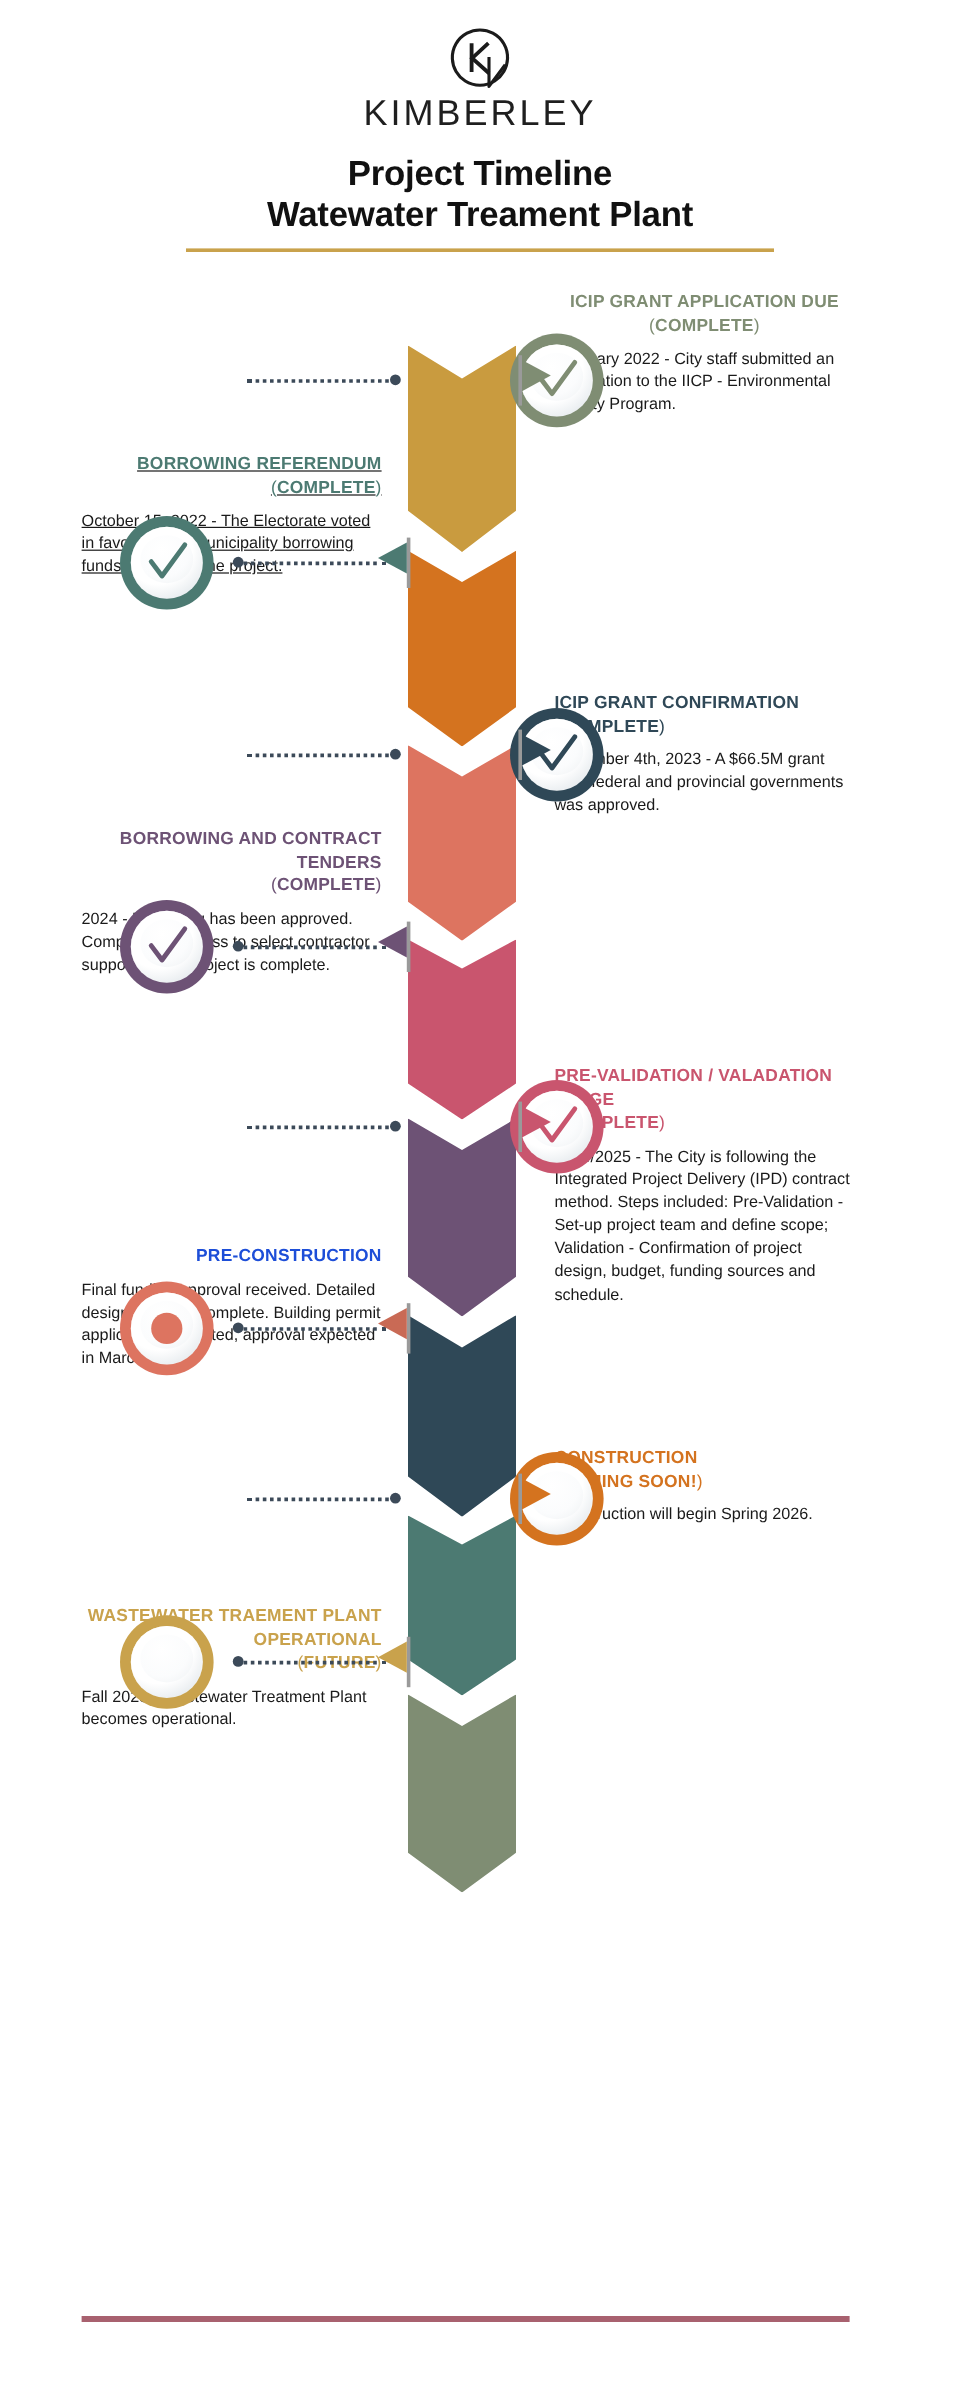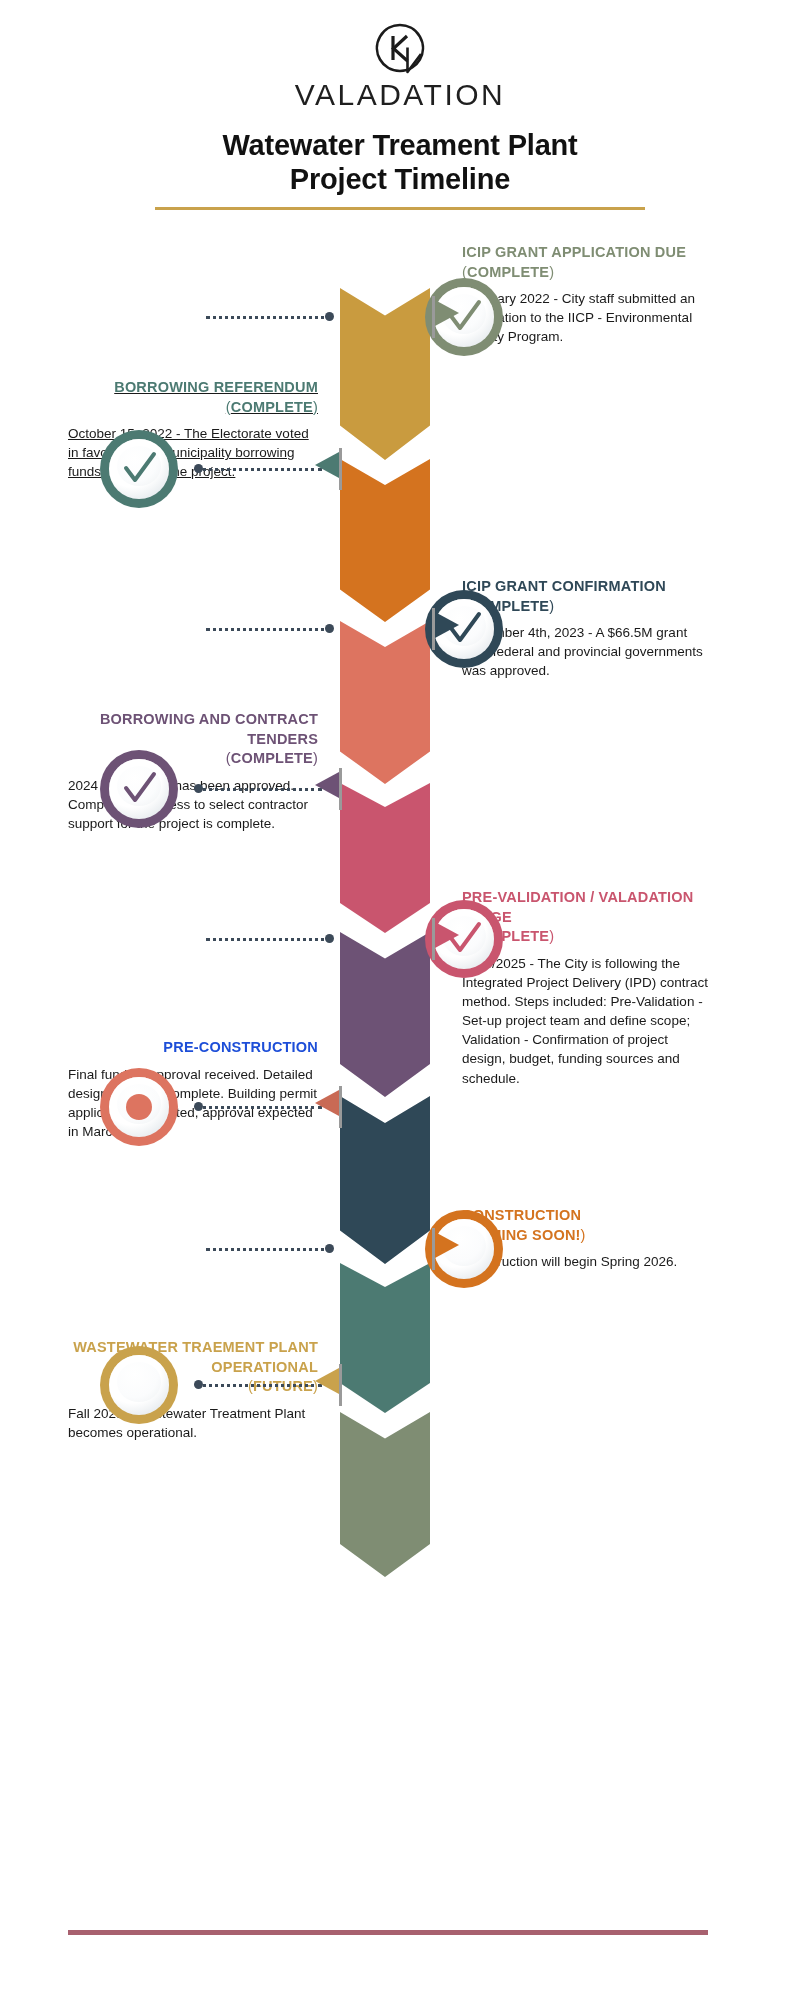--- a/index.html
+++ b/index.html
@@ -184,43 +184,43 @@
 
   <div class="header">
     <div class="logo-wrap">
       <svg class="logo-mark" width="52" height="52" viewBox="0 0 52 52">
         <path d="M26 3 A23 23 0 1 1 25.9 3 Z" fill="none" stroke="#1b1b1b" stroke-width="2.6"></path>
         <path d="M34 26 L34 49 L46 33 Z" fill="#ffffff" stroke="none"></path>
         <path d="M33.5 25.5 L33.5 50 L47 32" fill="#ffffff" stroke="#1b1b1b" stroke-width="2.6" stroke-linejoin="round"></path>
         <path d="M19 14 L19 38" stroke="#1b1b1b" stroke-width="3.2"></path>
         <path d="M33 14 L19.5 26.5 L33.5 39" stroke="#1b1b1b" stroke-width="3.2" fill="none"></path>
       </svg>
-      <div class="logo-word">VALADATION</div>
+      <div class="logo-word">KIMBERLEY</div>
     </div>
     <div class="title">
+      <div>Project Timeline</div>
       <div>Watewater Treament Plant</div>
-      <div>Project Timeline</div>
     </div>
     <div class="title-rule"></div>
   </div>
 
   <div class="spine" id="spine">
       <div class="chev" style="height: 172px; background: rgb(201, 155, 63);"></div>
       <div class="chev" style="height: 163px; background: rgb(212, 115, 31);"></div>
       <div class="chev" style="height: 163px; background: rgb(221, 116, 96);"></div>
       <div class="chev" style="height: 150px; background: rgb(201, 85, 110);"></div>
       <div class="chev" style="height: 165px; background: rgb(109, 82, 117);"></div>
       <div class="chev" style="height: 168px; background: rgb(47, 72, 87);"></div>
       <div class="chev" style="height: 150px; background: rgb(76, 122, 114);"></div>
       <div class="chev" style="height: 165px; background: rgb(127, 141, 115);"></div>
     </div>
 
   <div id="layer">
       <div class="block right" style="top: 243px;">
-        <div class="b-head" style="color: rgb(127, 141, 115);">ICIP GRANT APPLICATION DUE<br><span class="paren">(<b>COMPLETE</b>)</span></div>
+        <div class="b-head" style="color: rgb(127, 141, 115); text-align: center;">ICIP GRANT APPLICATION DUE<br><span class="paren">(<b>COMPLETE</b>)</span></div>
         <div class="b-body">February 2022 - City staff submitted an application to the IICP - Environmental Quality Program.</div>
       </div>
       <div class="badge" style="top: 278px; left: 425px; background: rgb(127, 141, 115);">
         <div class="inner"></div>
         <svg width="60" height="60" viewBox="0 0 60 60">
           <path d="M17 29 L26 41 L45 15" fill="none" stroke="#7f8d73" stroke-width="4" stroke-linecap="round" stroke-linejoin="round"></path>
         </svg>
       </div>
       <div class="conn to-right" style="top: 312px; left: 206px; width: 126px;">
         <div class="dline"></div>
@@ -259,21 +259,21 @@
         </svg>
       </div>
       <div class="conn to-right" style="top: 624px; left: 206px; width: 126px;">
         <div class="dline"></div>
         <div class="dot"></div>
       </div>
       <div class="flag right" style="top: 608px; left: 432px;">
         <div class="pole" style="background: rgb(154, 154, 154);"></div>
         <div class="tri" style="border-left-color: rgb(47, 72, 87);"></div>
       </div>
-      <div class="block left" style="top: 710px;">
+      <div class="block left" style="top: 690px;">
         <div class="b-head" style="color: rgb(109, 82, 117);">BORROWING AND CONTRACT TENDERS<br><span class="paren">(<b>COMPLETE</b>)</span></div>
         <div class="b-body">2024 - Borrowing has been approved. Competitive process to select contractor support for the project is complete.</div>
       </div>
       <div class="badge" style="top: 750px; left: 100px; background: rgb(109, 82, 117);">
         <div class="inner"></div>
         <svg width="60" height="60" viewBox="0 0 60 60">
           <path d="M17 29 L26 41 L45 15" fill="none" stroke="#6d5275" stroke-width="4" stroke-linecap="round" stroke-linejoin="round"></path>
         </svg>
       </div>
       <div class="conn to-left" style="top: 784px; left: 196px; width: 126px;">

